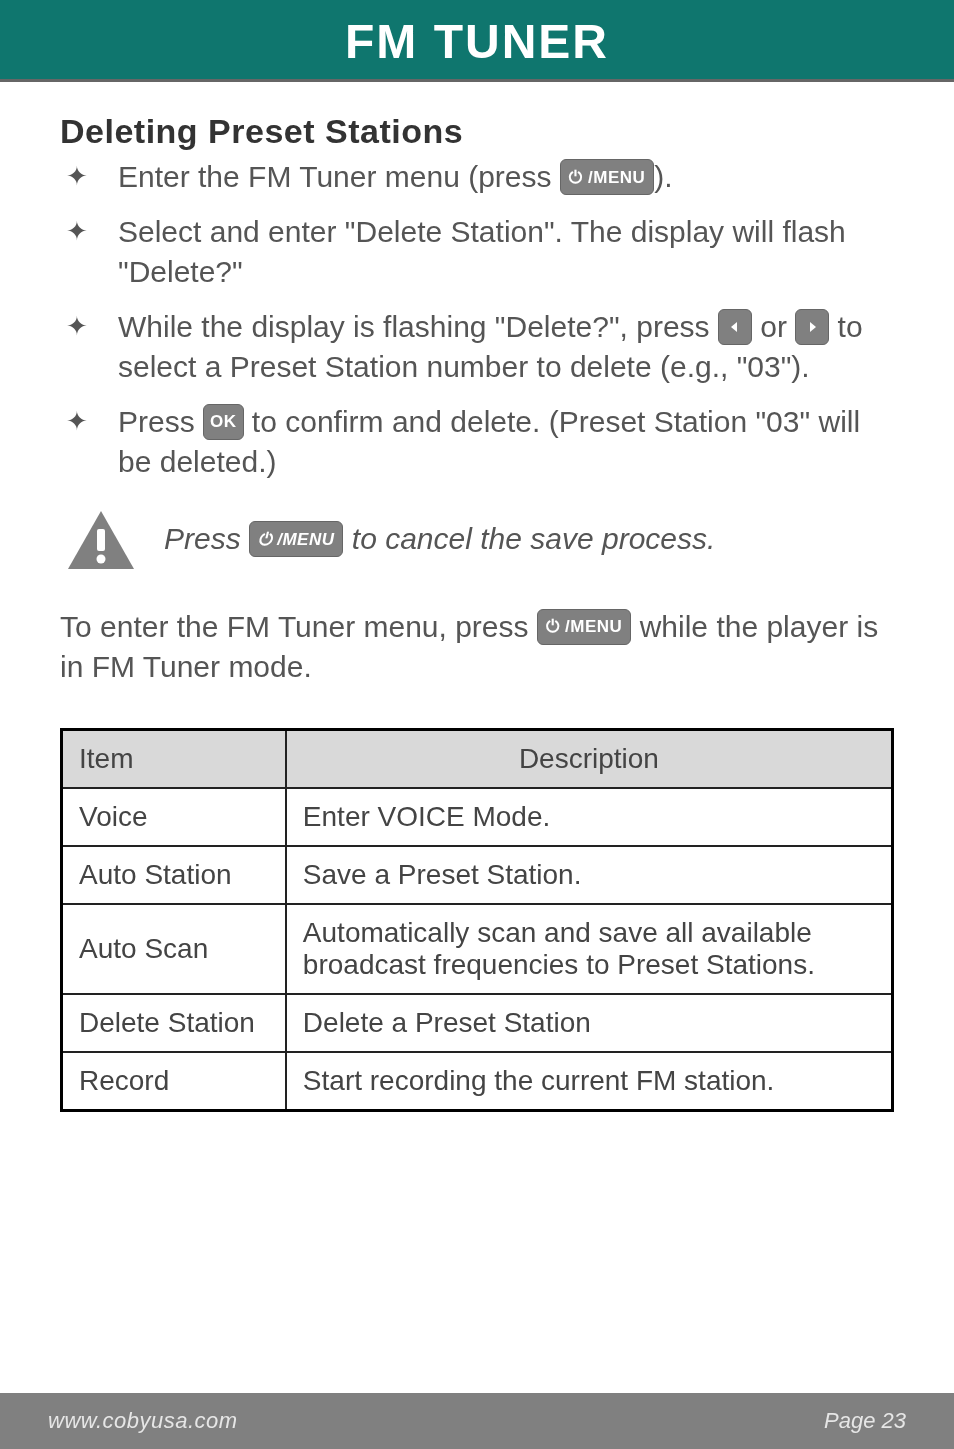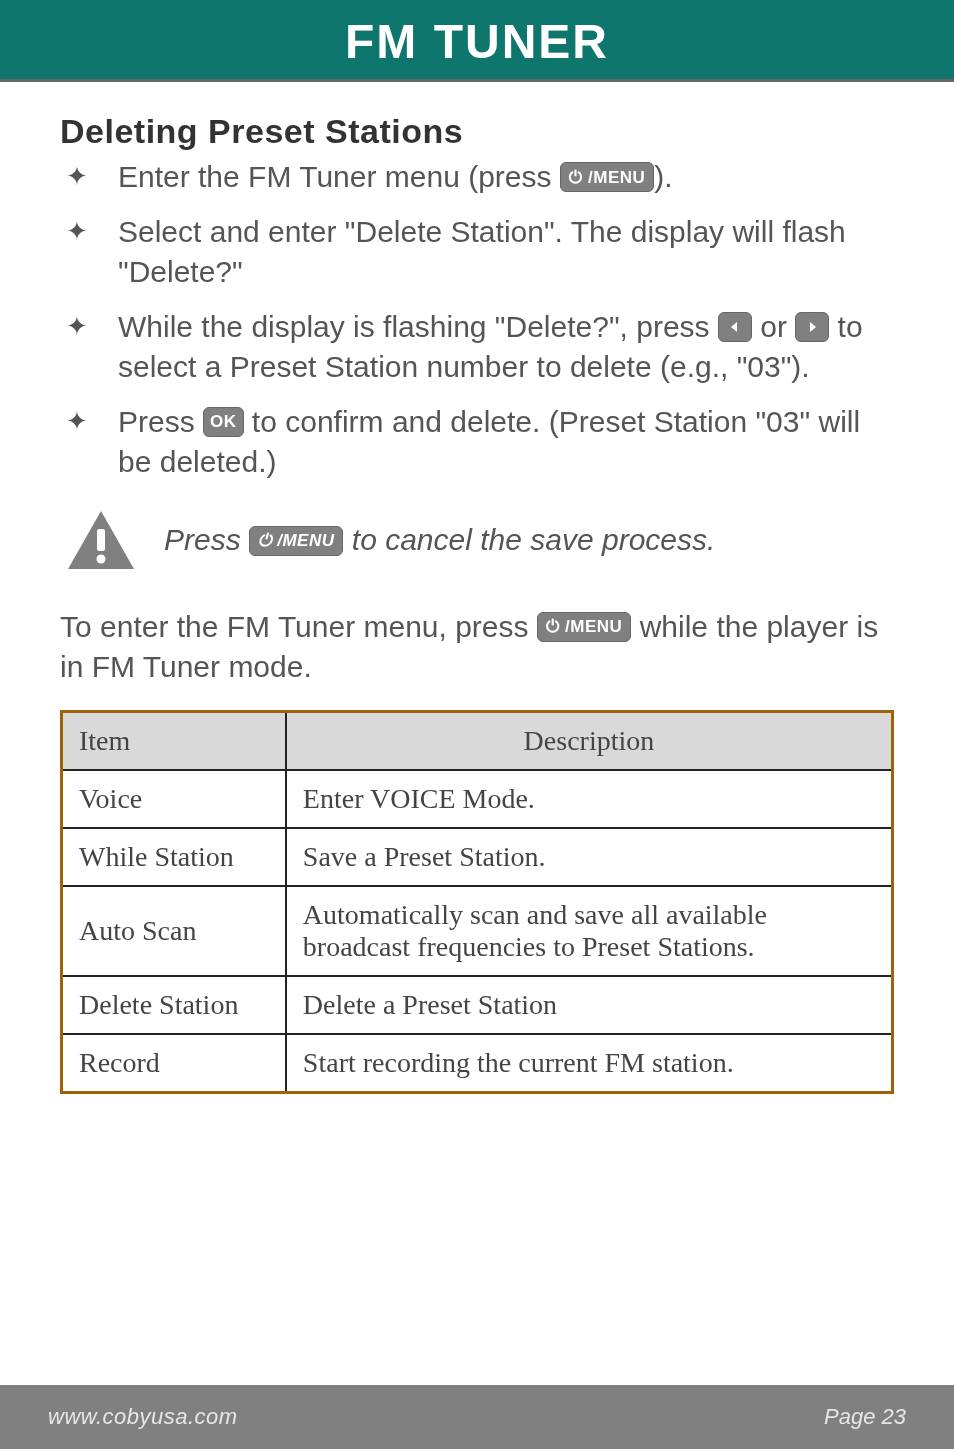--- a/index.html
+++ b/index.html
@@ -61,21 +61,21 @@
     justify-content: center;
     vertical-align: middle;
     background: #808080;
     color: #fff;
     border-radius: 6px;
     border: 1px solid #666;
     font-size: 17px;
     font-weight: 600;
     letter-spacing: 0.5px;
     padding: 2px 8px;
-    height: 30px;
+    height: 36px;
     line-height: 1;
     position: relative;
     top: -2px;
     text-align: right;
   }
   .key-cap.small {
     padding: 2px 6px;
     min-width: 34px;
   }
   .key-cap svg { display: block; }
@@ -95,27 +95,26 @@
     font-size: 32px;
     font-weight: 700;
     text-decoration: underline;
     margin-bottom: 18px;
     color: #333;
   }
   .intro-text {
     font-size: 30px;
     color: #555;
     line-height: 1.35;
-    margin-bottom: 22px;
+    margin-bottom: 40px;
   }
   table.menu {
     width: 100%;
     border-collapse: collapse;
-    border: 3px solid #a16207;
-    font-family: Liberation Serif, serif;
+    border: 3px solid #000000;
   }
   table.menu th, table.menu td {
     border: 2px solid #222;
     padding: 12px 16px;
     font-size: 28px;
     color: #444;
     text-align: left;
     vertical-align: middle;
   }
   table.menu th {
@@ -128,21 +127,21 @@
   table.menu td.item-col {
     width: 27%;
   }
   .footer-bar {
     position: absolute;
     left: 0;
     right: 0;
     bottom: 0;
     background: #808080;
     color: #e6e6e6;
-    height: 64px;
+    height: 56px;
     display: flex;
     align-items: center;
     justify-content: space-between;
     padding: 16px 48px;
     font-size: 22px;
     font-style: italic;
   }
   .footer-bar .url { letter-spacing: 0.5px; }
 </style>
 </head>
@@ -226,21 +225,21 @@
         <th class="item-col">Item</th>
         <th class="desc">Description</th>
       </tr>
     </thead>
     <tbody>
       <tr>
         <td class="item-col">Voice</td>
         <td>Enter VOICE Mode.</td>
       </tr>
       <tr>
-        <td class="item-col">While Station</td>
+        <td class="item-col">Auto Station</td>
         <td>Save a Preset Station.</td>
       </tr>
       <tr>
         <td class="item-col">Auto Scan</td>
         <td>Automatically scan and save all available broadcast frequencies to Preset Stations.</td>
       </tr>
       <tr>
         <td class="item-col">Delete Station</td>
         <td>Delete a Preset Station</td>
       </tr>

